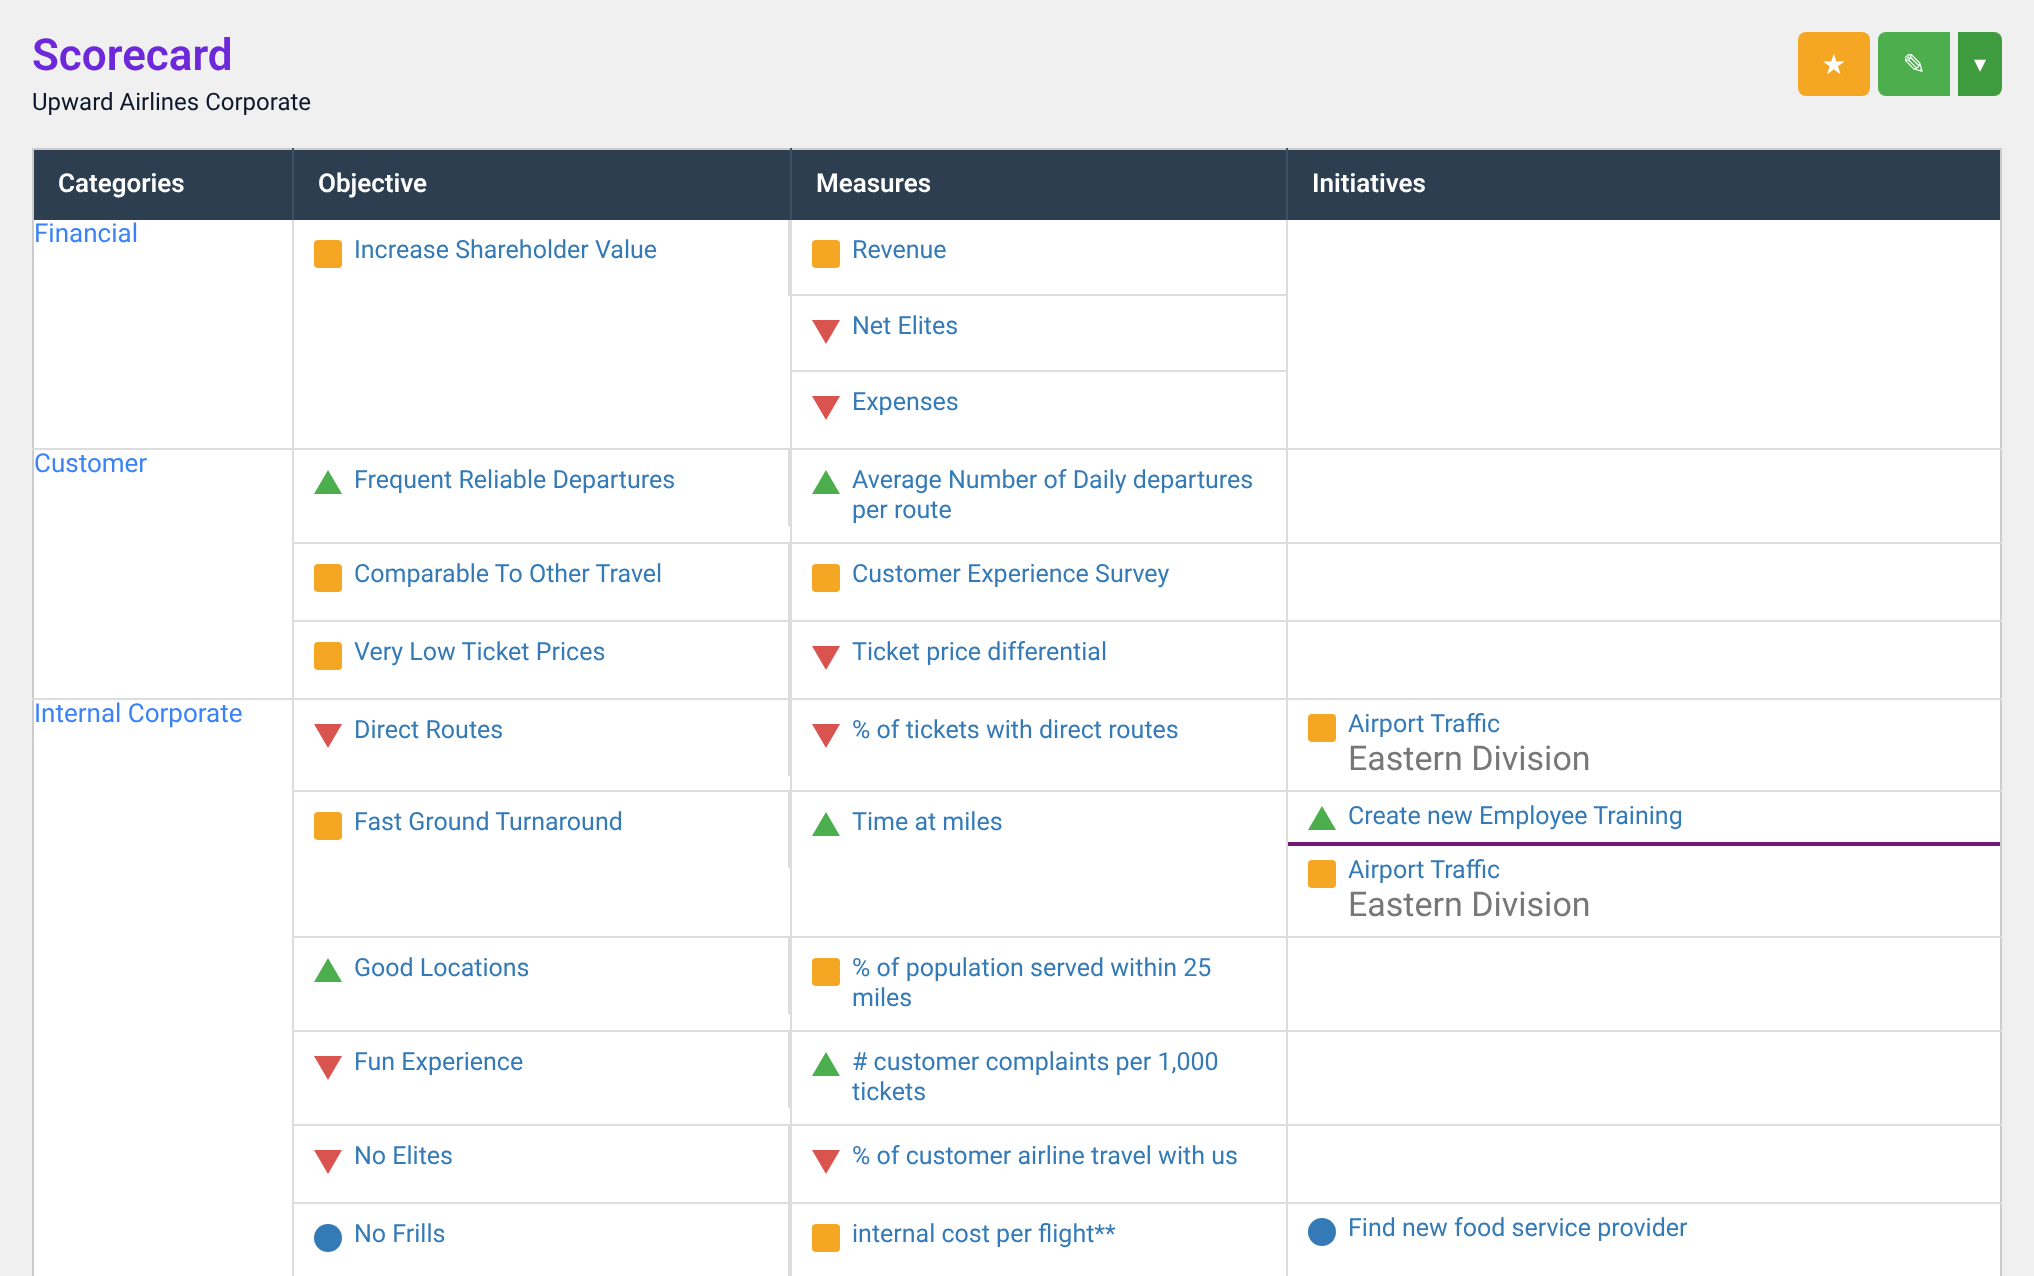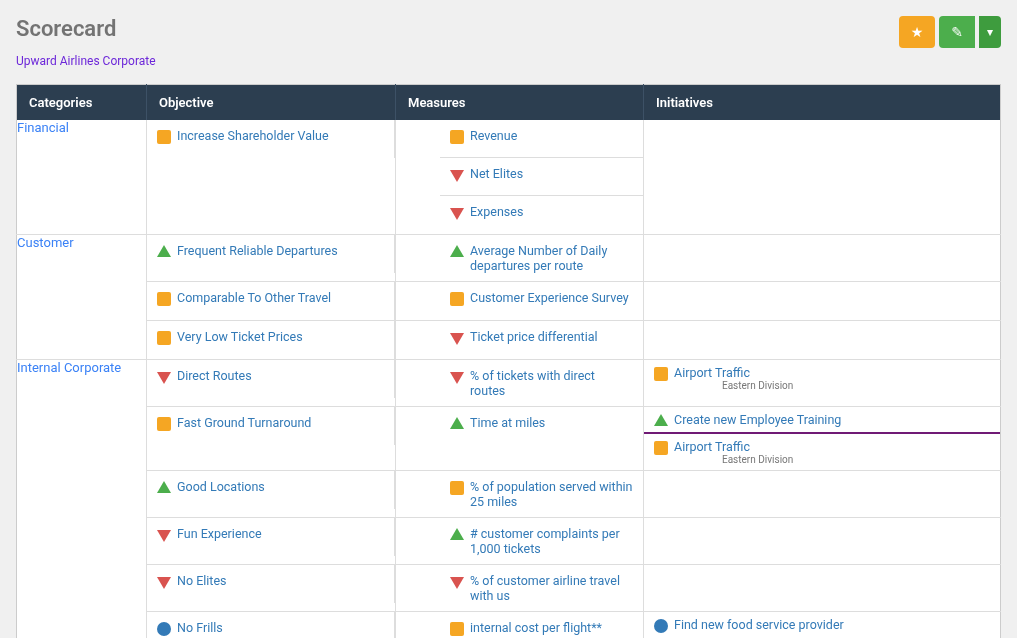--- a/index.html
+++ b/index.html
@@ -17,27 +17,27 @@
     }
     .header {
       display: flex;
       justify-content: space-between;
       align-items: flex-start;
       margin-bottom: 16px;
     }
     .header-title {
       font-size: 22px;
       font-weight: 600;
-      color: #737373;
+      color: #6d28d9;
       line-height: 1.2;
     }
     .header-subtitle {
       font-size: 12px;
-      color: #6d28d9;
-      margin-top: 12px;
+      color: #0f172a;
+      margin-top: 2px;
     }
     .header-buttons {
       display: flex;
       gap: 4px;
     }
     .btn-star {
       background: #f5a623;
       color: white;
       border: none;
       border-radius: 4px;
@@ -105,23 +105,22 @@
       min-width: 248px;
       border-right: 1px solid #ddd;
       text-align: center;
     }
     .cell-text a, .cell-link {
       color: #337ab7;
       text-decoration: none;
       font-size: 12.5px;
     }
     .cell-sub {
-      font-size: 10px;
+      font-size: 17px;
       color: #777;
-      margin-left: 48px;
     }
     .initiative-stack {
       display: flex;
       flex-direction: column;
     }
     .initiative-item {
       display: flex;
       align-items: flex-start;
       gap: 6px;
       padding: 5px 10px;
@@ -168,21 +167,20 @@
       display: flex;
       flex-direction: column;
     }
     .measure-sub-row {
       border-bottom: 1px solid #ddd;
       padding: 8px 10px;
       display: flex;
       align-items: flex-start;
       gap: 6px;
       min-height: 38px;
-      margin-left: 44px;
     }
     .measure-sub-row:last-child {
       border-bottom: none;
     }
     
     .cat-label {
       padding: 10px 12px;
       font-size: 13px;
       color: #3b82f6;
       vertical-align: top;

